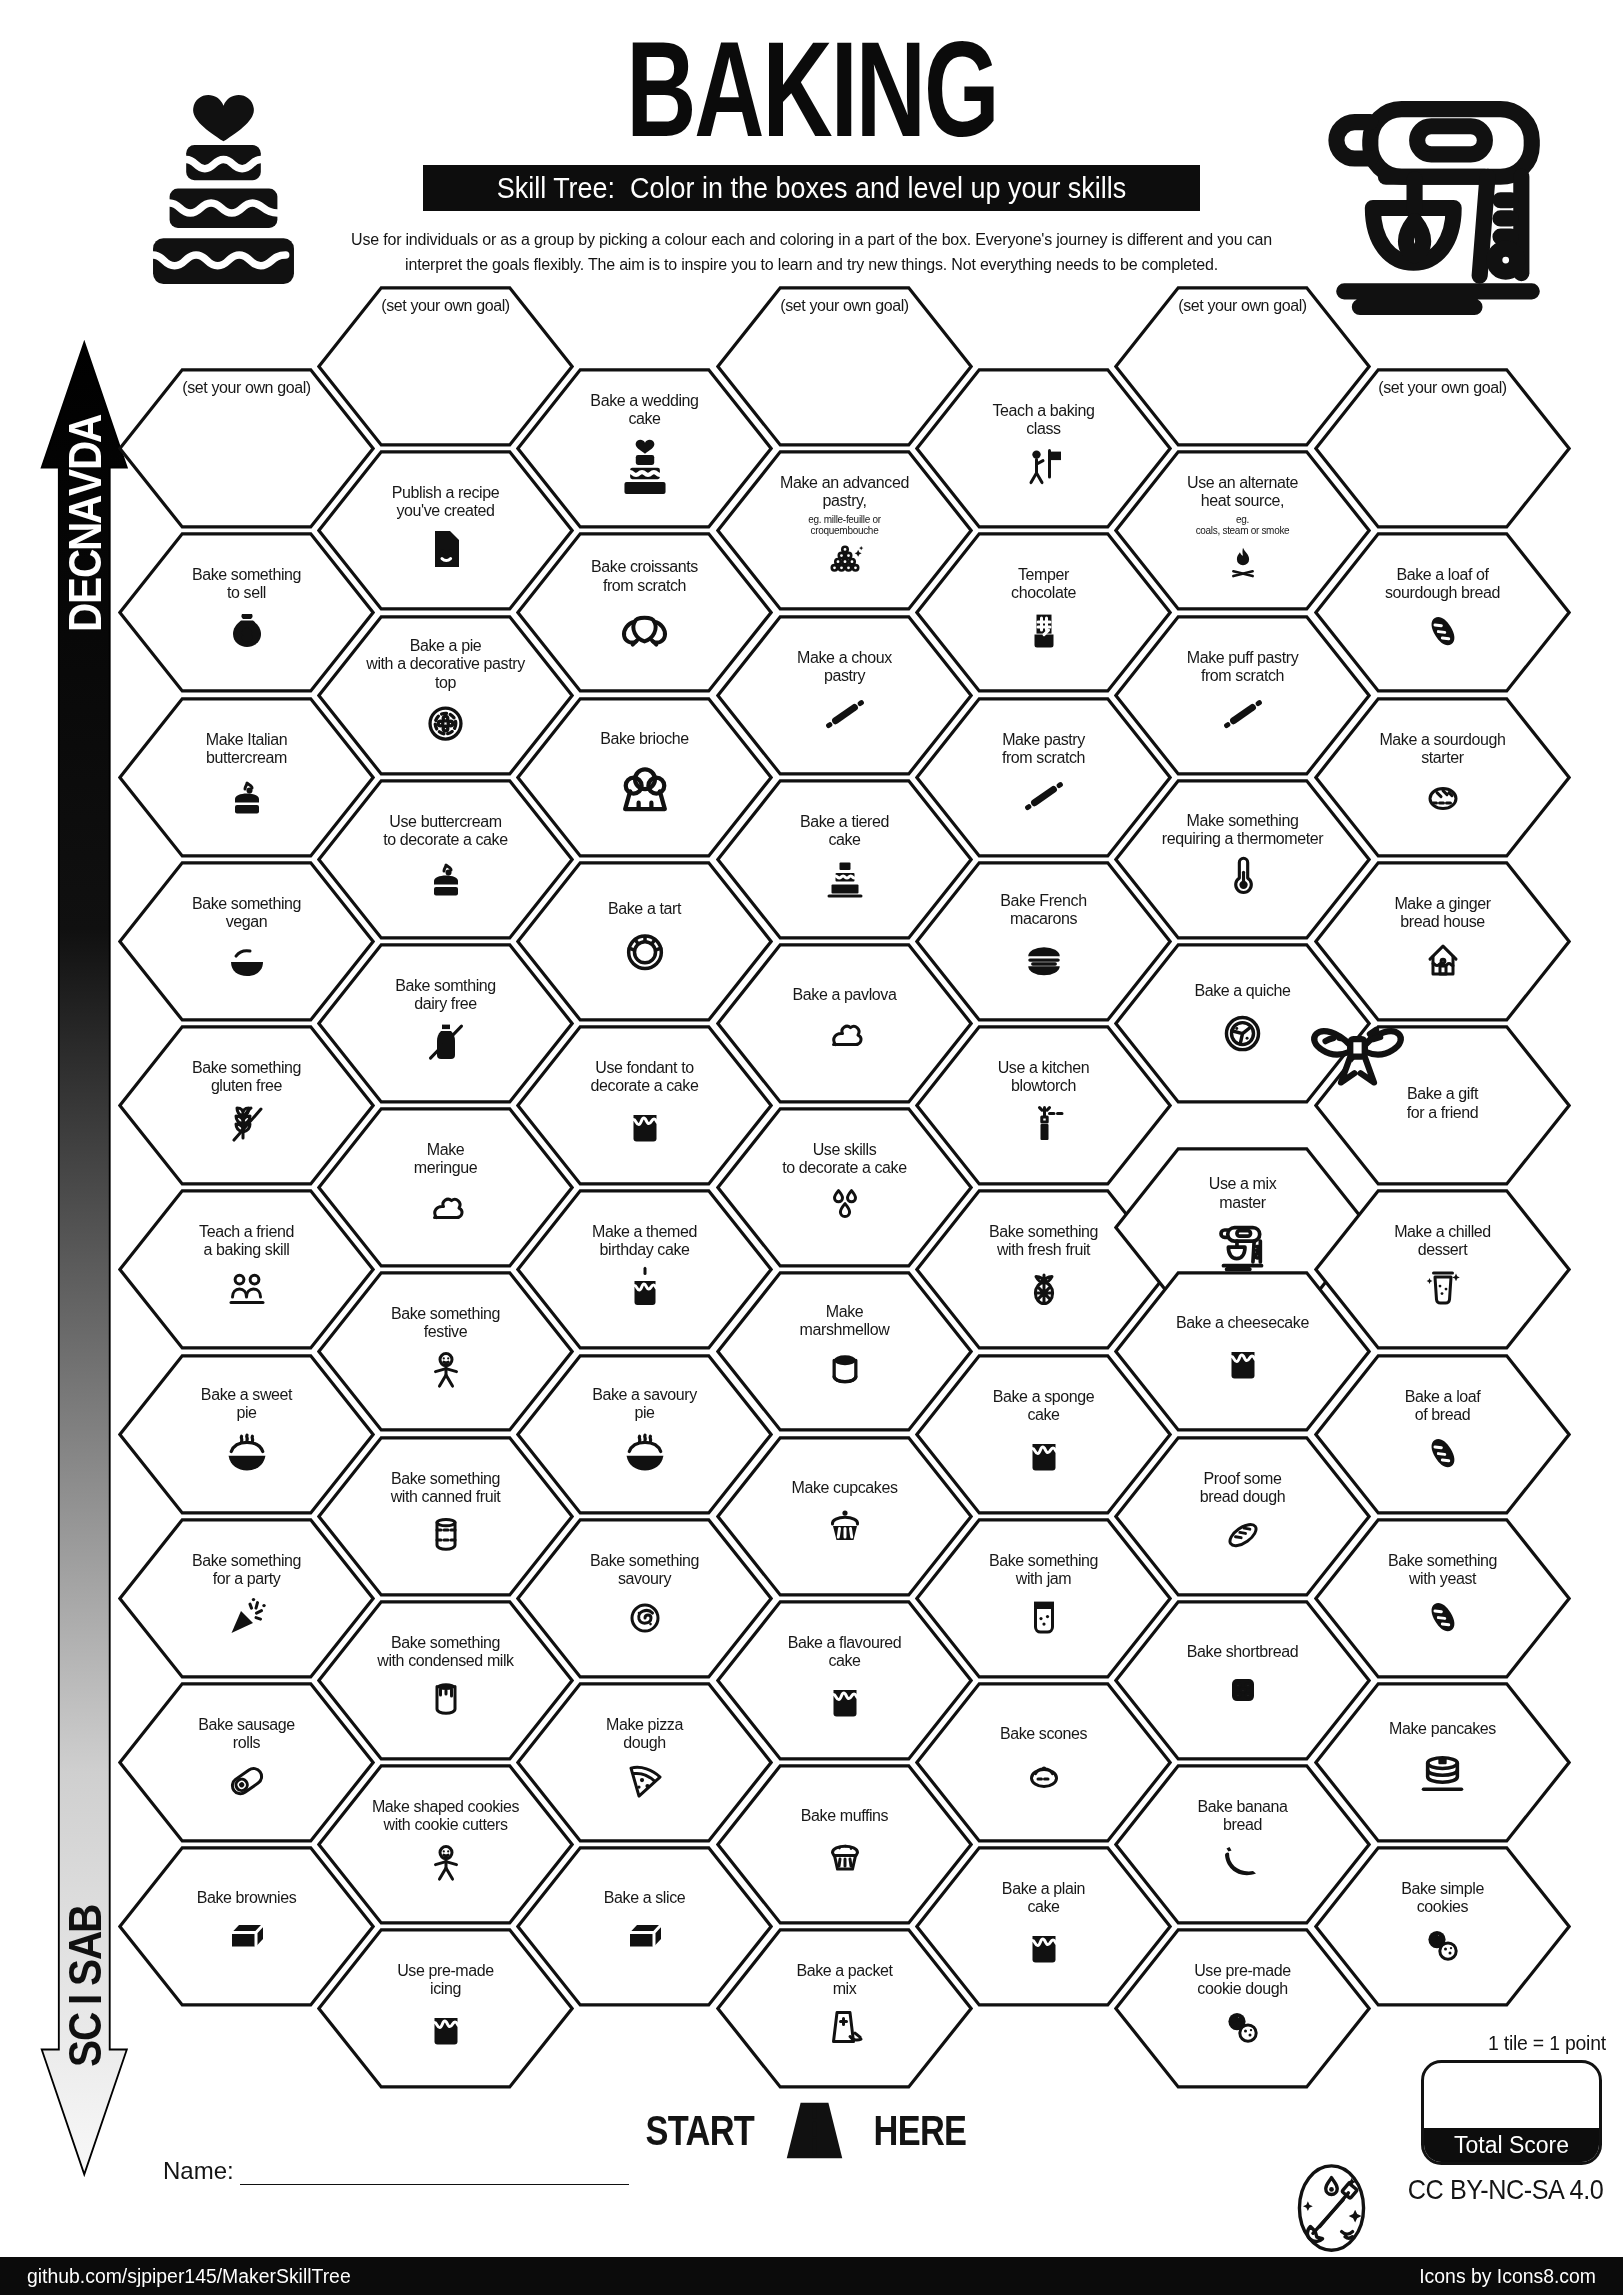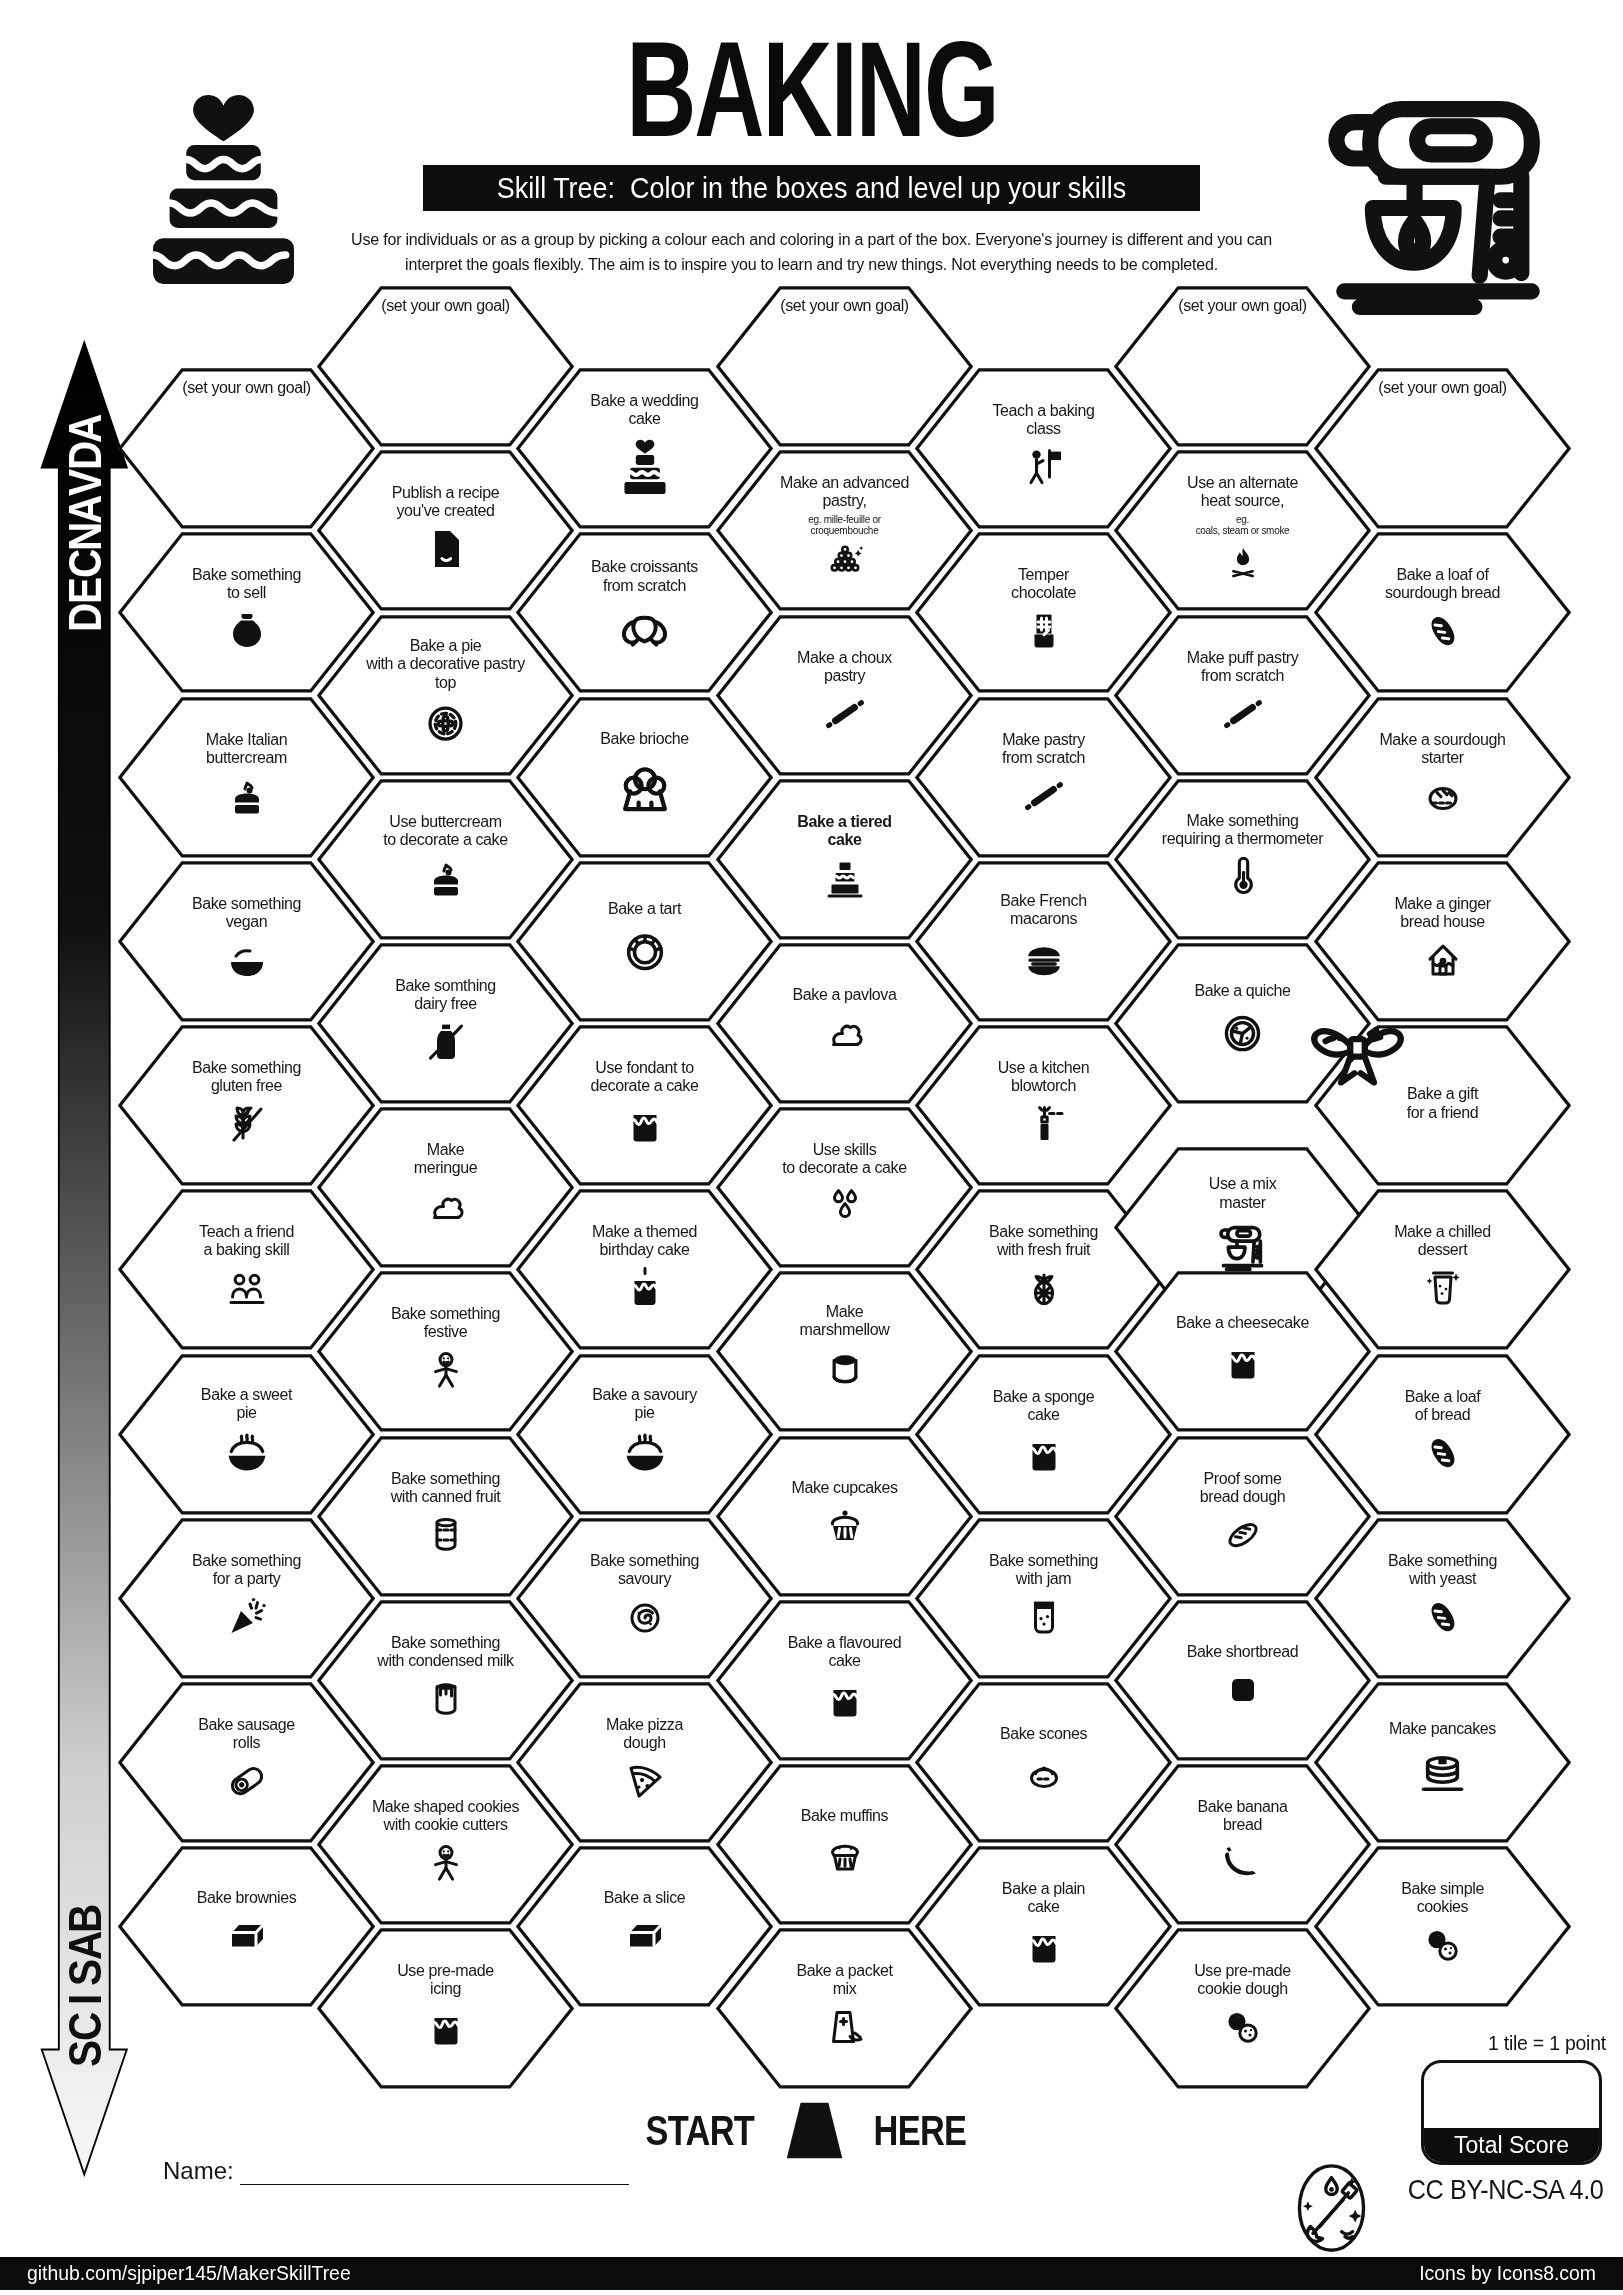--- a/index.html
+++ b/index.html
@@ -57,21 +57,21 @@
   #nameline{width:389px;border-bottom:1.9px solid #111;margin-left:6.5px;height:24px}
   #tilenote{top:2032px;left:1416px;width:190px;text-align:right;font-size:19.4px;letter-spacing:-0.2px}
   #scorebox{top:2060px;left:1421px;width:181px;height:105px;border:3.2px solid #121212;
             border-radius:20.4px;overflow:hidden;background:#fff;box-sizing:border-box}
   #scoreband{position:absolute;left:0;right:0;bottom:0;height:34px;background:#0d0d0d;color:#fff;
              display:flex;align-items:center;justify-content:center;font-size:23px}
   #license{top:2174px;left:1369px;width:245px;text-align:right;font-size:28px;letter-spacing:-0.5px}
   #license span{display:inline-block;transform:scaleX(.9)}
   #logo{top:2157px;left:1291px;width:81px;height:105px;z-index:5}
 
-  #footer{left:0;top:2257px;width:1623px;height:33px;background:#0b0b0b;color:#fff;
+  #footer{left:0;top:2257px;width:1623px;height:39px;background:#0b0b0b;color:#fff;
           display:flex;align-items:center}
   #footer .fl{position:absolute;left:27px;font-size:19.4px}
   #footer .fc{position:absolute;left:0;width:100%;text-align:center;font-size:23px;letter-spacing:0.5px}
   #footer .fr{position:absolute;right:27px;font-size:19.4px}
 </style>
 </head>
 <body>
 
 <div class="abs art" style="left:124px;top:73px;width:199px;height:227px">
   <svg viewBox="0 0 48 54" width="199" height="227">
@@ -684,21 +684,21 @@
           <svg viewBox="0 0 48 48" width="48" height="48">
             <g transform="rotate(-35 24 24)">
               <rect class="f" x="9" y="20.5" width="30" height="7" rx="3.5"></rect>
               <rect class="f" x="1.5" y="21.5" width="6.5" height="5" rx="2.5"></rect>
               <rect class="f" x="40" y="21.5" width="6.5" height="5" rx="2.5"></rect>
             </g>
           </svg>
         </div>
       </div>
     </div>
-    <div class="tile" style="left: 716px; top: 779px; font-weight: bold;">
+    <div class="tile" style="left: 716px; top: 779px;">
       <svg viewBox="0 0 556 348" class="hexbg">
         <polygon points="139,4 417,4 552,174 417,344 139,344 4,174" fill="#ffffff" stroke="#101010" stroke-width="7"></polygon>
       </svg>
       <div class="hexc">
         <div class="lbl">Bake a tiered
 cake</div>
         <div class="icn">
           <svg viewBox="0 0 48 48" width="48" height="48">
             <rect class="f" x="18.5" y="8.5" width="11" height="7.5" rx="1"></rect>
             <rect class="f" x="14.5" y="19" width="19" height="8.5" rx="1"></rect>

